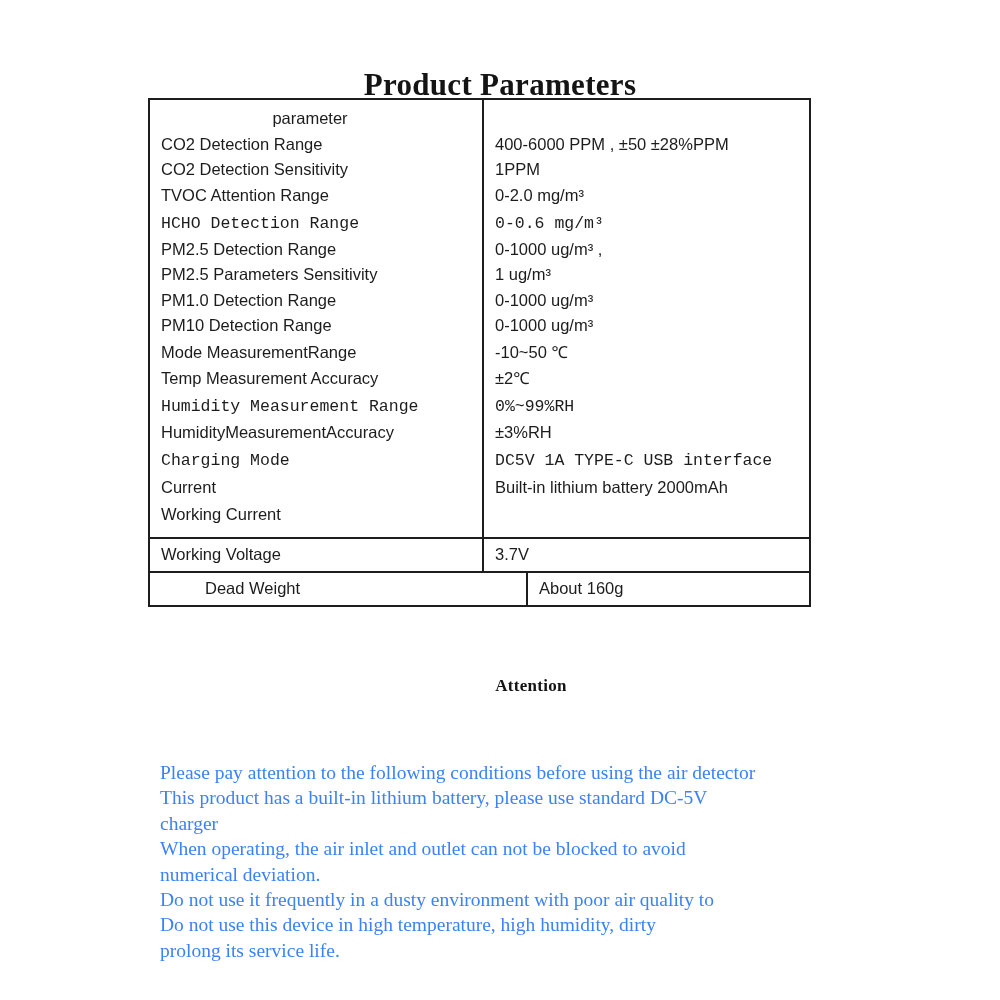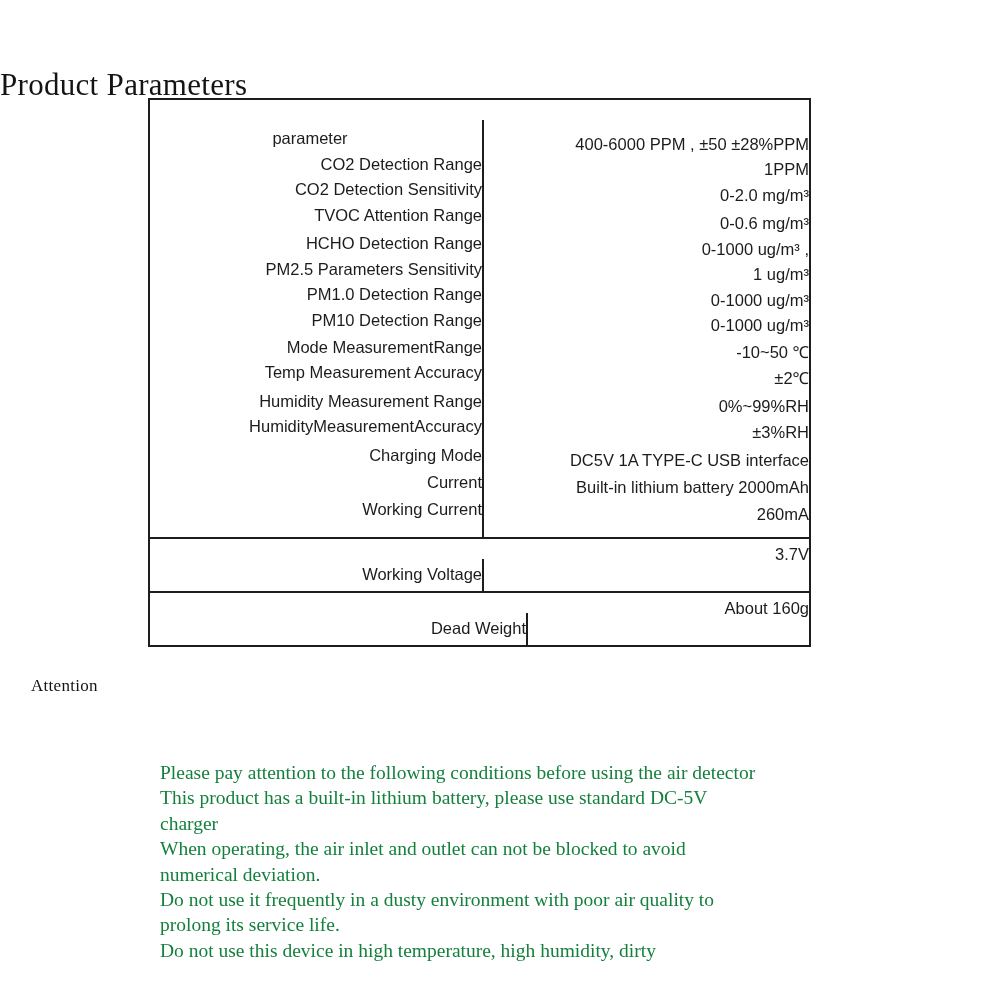--- a/index.html
+++ b/index.html
@@ -20,22 +20,23 @@
     position: absolute;
     inset: 0;
     background: #ffffff;
   }
 
   
   .doc-title {
     position: absolute;
     left: 0;
     width: 1000px;
+    text-align: center;
     font-family: "Liberation Serif", serif;
-    font-weight: normal;
+    font-weight: bold;
     color: #141414;
   }
   #product-parameters-title {
     top: 46px;
     font-size: 31px;
     letter-spacing: 0.3px;
   }
   #attention-title {
     top: 662px;
     font-size: 17px;
@@ -58,49 +59,47 @@
     align-items: stretch;
     border-bottom: 2px solid #1d1d1d;
   }
   .spec-section.last { border-bottom: none; padding-left: 44px; }
 
   .spec-col-left {
     width: 334px;
     box-sizing: border-box;
     border-right: 2px solid #1d1d1d;
     padding: 0;
-    margin-top: 20px;
   }
   .spec-col-right {
     flex: 1;
     box-sizing: border-box;
     padding: 0;
   }
 
   .spec-line {
     font-size: 16.5px;
     line-height: 25.5px;
     height: 25.5px;
     white-space: nowrap;
     overflow: visible;
     color: #1c1c1c;
-    text-align: right;
   }
   .spec-col-left .spec-line { padding-left: 11px; }
   .spec-col-right .spec-line { padding-left: 11px; }
 
   .spec-line.header {
     text-align: center;
     padding-left: 0;
     padding-right: 12px;
   }
   .spec-line.blankish { }
 
   
-  .gap-sm { margin-top: 3px; }
+  .gap-sm { margin-top: 3px; font-family: Liberation Mono, monospace; }
   .gap-xs { margin-top: 1.5px; }
 
   .spec-section.block-main .spec-col-left,
   .spec-section.block-main .spec-col-right {
     padding-top: 6px;
     padding-bottom: 9px;
   }
   .spec-section.single-row .spec-col-left,
   .spec-section.single-row .spec-col-right {
     padding-top: 3px;
@@ -113,21 +112,21 @@
 
   
   .attention-body {
     position: absolute;
     left: 160px;
     top: 760px;
     width: 680px;
     font-family: "Liberation Serif", serif;
     font-size: 19.5px;
     line-height: 25.4px;
-    color: #15803d;
+    color: #3b82f6;
   }
   .attention-para {
     margin: 0;
   }
 </style>
 </head>
 <body>
 
 <div class="page">
 
@@ -135,20 +134,21 @@
 
   <div class="spec-table">
 
     <div class="spec-section block-main">
       <div class="spec-col-left">
         <div class="spec-line header">parameter</div>
         <div class="spec-line">CO2 Detection Range</div>
         <div class="spec-line">CO2 Detection Sensitivity</div>
         <div class="spec-line">TVOC  Attention Range</div>
         <div class="spec-line gap-sm">HCHO Detection Range</div>
+        <div class="spec-line">PM2.5 Detection Range</div>
         <div class="spec-line">PM2.5  Parameters Sensitivity</div>
         <div class="spec-line">PM1.0 Detection Range</div>
         <div class="spec-line">PM10 Detection Range</div>
         <div class="spec-line gap-xs">Mode MeasurementRange</div>
         <div class="spec-line">Temp Measurement  Accuracy</div>
         <div class="spec-line gap-sm">Humidity Measurement Range</div>
         <div class="spec-line">HumidityMeasurementAccuracy</div>
         <div class="spec-line gap-sm">Charging Mode</div>
         <div class="spec-line gap-xs">Current</div>
         <div class="spec-line gap-xs">Working Current</div>
@@ -163,21 +163,20 @@
         <div class="spec-line">0-1000  ug/m³ ,</div>
         <div class="spec-line"> 1  ug/m³</div>
         <div class="spec-line">0-1000  ug/m³</div>
         <div class="spec-line"> 0-1000  ug/m³</div>
         <div class="spec-line gap-xs">-10~50 ℃</div>
         <div class="spec-line">±2℃</div>
         <div class="spec-line gap-sm">0%~99%RH</div>
         <div class="spec-line">±3%RH</div>
         <div class="spec-line gap-sm">DC5V 1A TYPE-C USB interface</div>
         <div class="spec-line gap-xs">Built-in lithium battery 2000mAh</div>
-        <div class="spec-line gap-xs">260mA</div>
       </div>
     </div>
 
     <div class="spec-section single-row">
       <div class="spec-col-left">
         <div class="spec-line">Working Voltage</div>
       </div>
       <div class="spec-col-right">
         <div class="spec-line">3.7V</div>
       </div>
@@ -196,17 +195,17 @@
 
   <h2 class="doc-title" id="attention-title">Attention</h2>
 
   <div class="attention-body">
     <p class="attention-para">Please pay attention to the following conditions before using the air detector</p>
     <p class="attention-para">This product has a built-in lithium battery, please use standard DC-5V</p>
     <p class="attention-para">charger</p>
     <p class="attention-para">When operating, the air inlet and outlet can not be blocked to avoid</p>
     <p class="attention-para">numerical deviation.</p>
     <p class="attention-para">Do not use it frequently in a dusty environment with poor air quality to</p>
+    <p class="attention-para">Do not use this device in high temperature, high humidity, dirty</p>
     <p class="attention-para">prolong its service life.</p>
-    <p class="attention-para">Do not use this device in high temperature, high humidity, dirty</p>
   </div>
 
 </div>
 
 </body></html>

